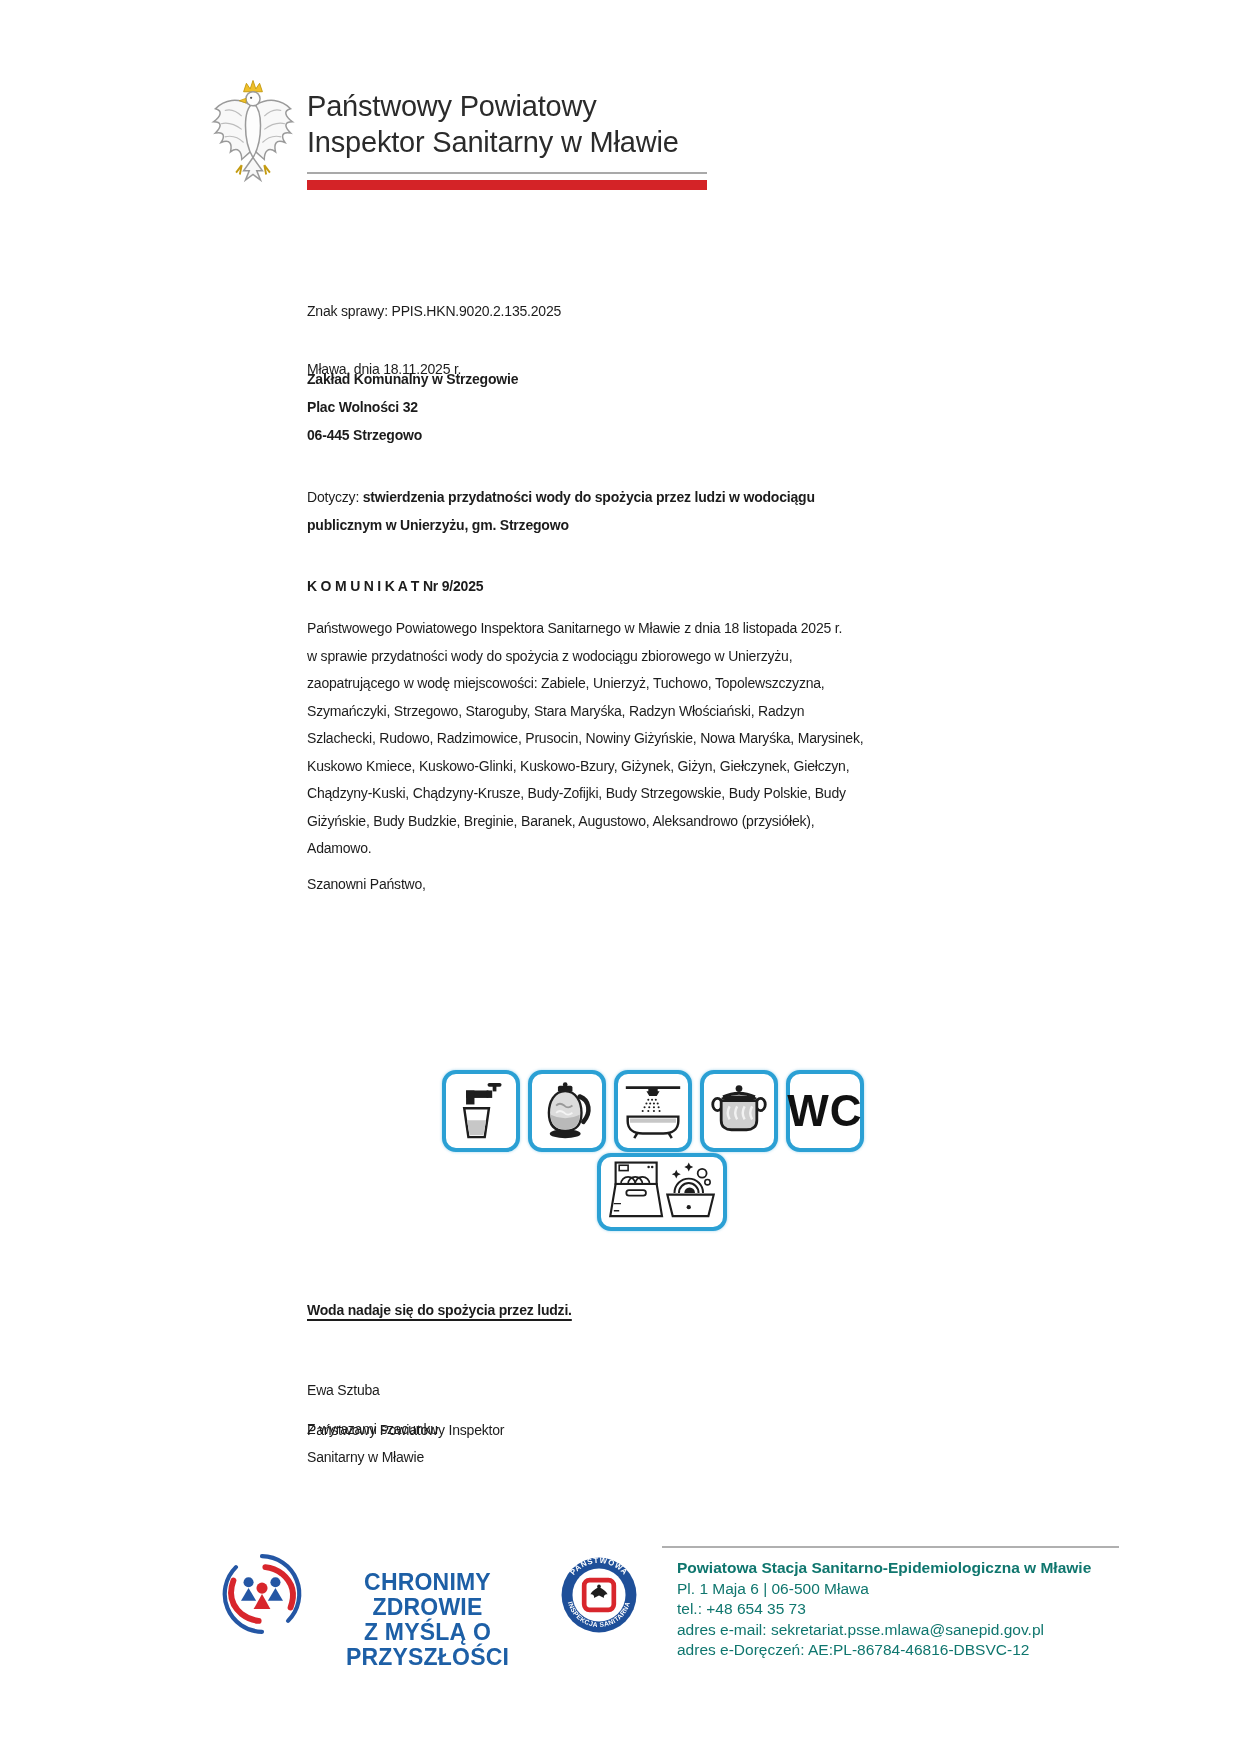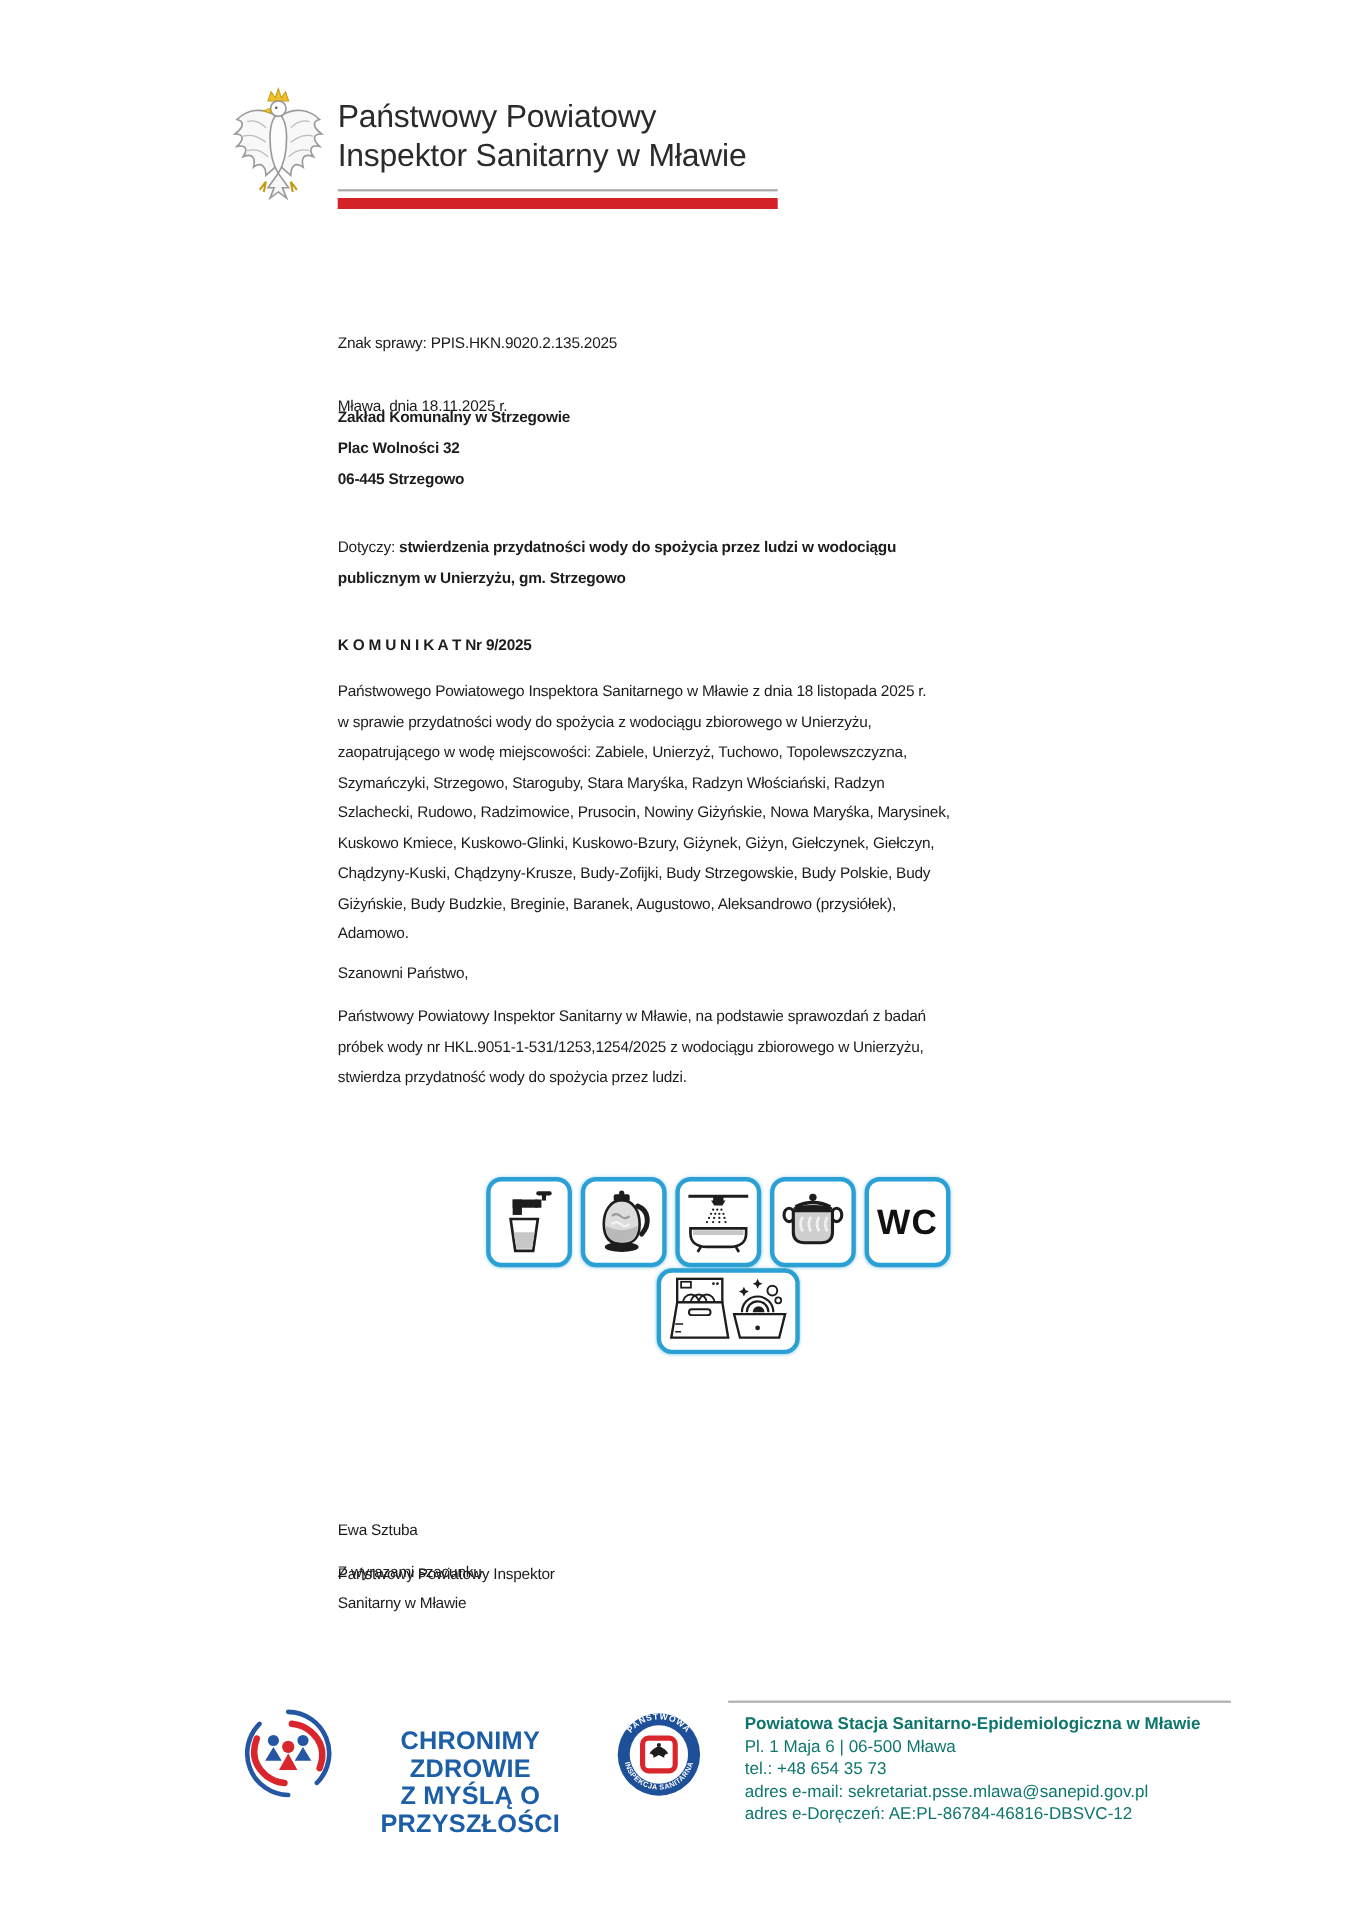--- a/index.html
+++ b/index.html
@@ -31,21 +31,21 @@
 
   
   .icon-row { display:flex; gap:8px; }
   .icon-box {
     width:78px; height:82px; background:#ffffff;
     border:4px solid #2ba0d4; border-radius:14px;
     display:flex; align-items:center; justify-content:center;
     box-shadow:0 0 3px rgba(43,160,212,0.45);
   }
   .icon-box-wide { width:130px; height:78px; }
-  .wc-text { font-weight:bold; font-size:32px; color:#111; letter-spacing:1px;text-align:center; }
+  .wc-text { font-weight:bold; font-size:44px; color:#111; letter-spacing:1px;text-align:center; }
 
   
   .sep-line { height:2px; background:#b0b0b0; }
   .footer-right { font-size:15.5px; line-height:20.5px; color:#0f766e; }
   .slogan {
     width:195px; text-align:center; font-weight:bold; font-size:23px;
     line-height:25px; color:#1d5fa6; letter-spacing:0.2px;
   }
 </style>
 </head>
@@ -101,23 +101,20 @@
 zaopatrującego w wodę miejscowości: Zabiele, Unierzyż, Tuchowo, Topolewszczyzna,
 Szymańczyki, Strzegowo, Staroguby, Stara Maryśka, Radzyn Włościański, Radzyn
 Szlachecki, Rudowo, Radzimowice, Prusocin, Nowiny Giżyńskie, Nowa Maryśka, Marysinek,
 Kuskowo Kmiece, Kuskowo-Glinki, Kuskowo-Bzury, Giżynek, Giżyn, Giełczynek, Giełczyn,
 Chądzyny-Kuski, Chądzyny-Krusze, Budy-Zofijki, Budy Strzegowskie, Budy Polskie, Budy
 Giżyńskie, Budy Budzkie, Breginie, Baranek, Augustowo, Aleksandrowo (przysiółek),
 Adamowo.</div>
 
   <div class="abs body-text" style="left:185px; top:871px;">Szanowni Państwo,</div>
 
-  <div class="abs body-text pre" style="left:185px; top:909px; line-height:28px;">Państwowy Powiatowy Inspektor Sanitarny w Mławie, na podstawie sprawozdań z badań
-próbek wody nr HKL.9051-1-531/1253,1254/2025 z wodociągu zbiorowego w Unierzyżu,
-stwierdza przydatność wody do spożycia przez ludzi.</div>
 
   <div class="abs icon-row" style="left:320px; top:1070px;">
 
     <div class="icon-box">
       <svg viewBox="0 0 60 64" width="56" height="60">
         <rect x="14" y="10" width="24" height="8" fill="#1d1d1d"></rect>
         <rect x="14" y="10" width="9" height="15" fill="#1d1d1d"></rect>
         <rect x="36" y="10" width="6" height="8" fill="#1d1d1d"></rect>
         <rect x="37" y="2" width="15" height="4" rx="2" fill="#1d1d1d"></rect>
         <rect x="42.5" y="5" width="4" height="6" fill="#1d1d1d"></rect>
@@ -204,20 +201,21 @@
         <circle cx="105" cy="16" r="5" fill="none" stroke="#1d1d1d" stroke-width="2"></circle>
         <circle cx="111" cy="26" r="3" fill="none" stroke="#1d1d1d" stroke-width="1.8"></circle>
         <path d="M76 12 l1.6 3.4 3.4 1.6 -3.4 1.6 -1.6 3.4 -1.6 -3.4 -3.4 -1.6 3.4 -1.6 z" fill="#1d1d1d"></path>
         <path d="M90 4 l1.6 3.4 3.4 1.6 -3.4 1.6 -1.6 3.4 -1.6 -3.4 -3.4 -1.6 3.4 -1.6 z" fill="#1d1d1d"></path>
         <path d="M66 40 L72 64 H112 L118 40 Z" fill="#ffffff" stroke="#1d1d1d" stroke-width="2.4"></path>
         <circle cx="90" cy="54" r="2.4" fill="#1d1d1d"></circle>
       </svg>
     </div>
   </div>
 
+  <div class="abs body-text highlight" style="left:185px; top:1297px;">Woda nadaje się do spożycia przez ludzi.</div>
 
   <div class="abs body-text" style="left:185px; top:1416px;">Z wyrazami szacunku</div>
 
   <div class="abs body-text" style="left:185px; top:1377px;">Ewa Sztuba</div>
 
   <div class="abs body-text pre" style="left:185px; top:1417px; line-height:27px;">Państwowy Powiatowy Inspektor
 Sanitarny w Mławie</div>
 
   <div class="abs sep-line" style="left:540px; top:1546px; width:620px;"></div>
 

